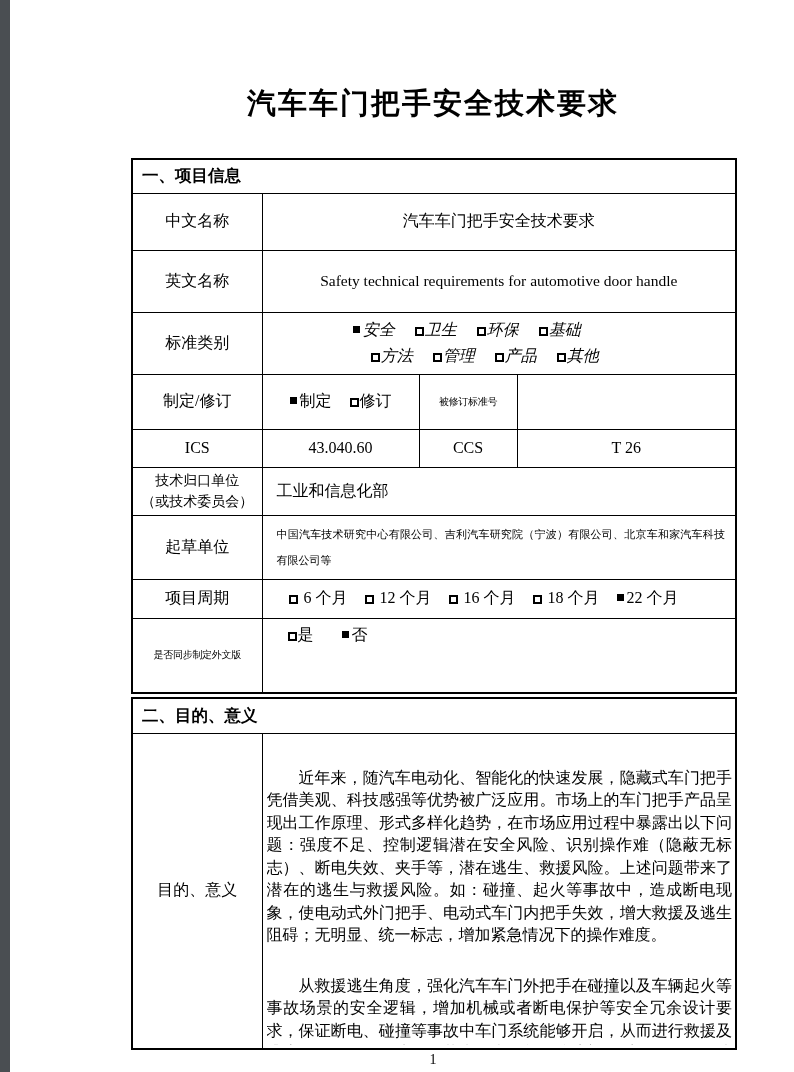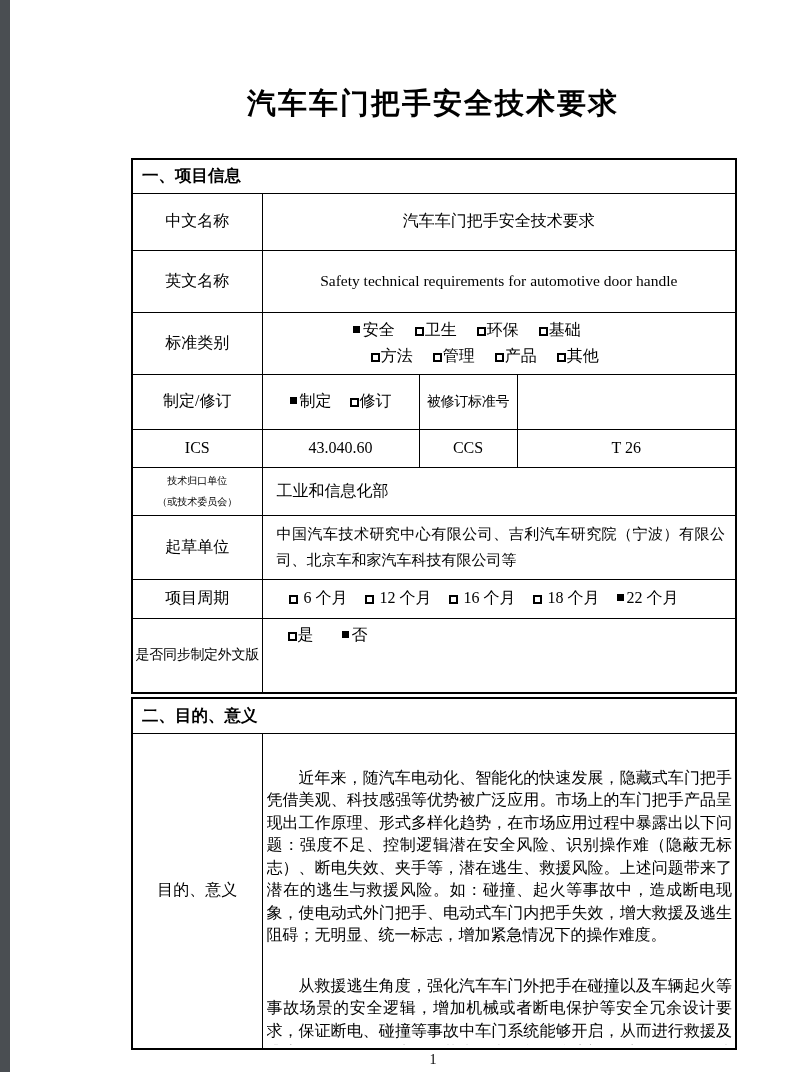--- a/index.html
+++ b/index.html
@@ -16,45 +16,45 @@
   #tbl2 { margin-top:3px; }
   td { border:1.5px solid #000; font-size:16px; vertical-align:middle; overflow:hidden; }
   table { border:2px solid #000; }
 
   .sec-header td { font-family:"Liberation Sans", sans-serif; font-weight:bold;
                    font-size:16.5px; text-align:left; padding-left:9px; }
   .lbl { text-align:center; }
   .val-center { text-align:center; }
   .val-left { text-align:left; padding-left:14px; padding-right:21px; }
   .en { font-size:15.5px; }
-  .small-lbl { font-size:14px; letter-spacing:-0.3px; }
-  .two-line { font-size:10px; line-height:21px; }
+  .small-lbl { font-size:10px; letter-spacing:-0.3px; }
+  .two-line { font-size:14px; line-height:21px; }
 
   
   .cb { display:inline-block; width:9px; height:9px; border:2px solid #000;
         vertical-align:-1px; margin-right:1px; }
   .cbf { display:inline-block; width:7px; height:7px; background:#000;
          vertical-align:2px; margin-right:3px; }
   .opt { white-space:nowrap; }
 
-  .cat-cell { text-align:center; padding-right:64px; line-height:26px; }
+  .cat-cell { text-align:center; padding-right:64px; line-height:26px;font-style:italic; }
   .cat-line2 { padding-left:36px; }
   .cat-cell .opt { margin:0 8px; }
 
   .rev-cell { text-align:center; }
   .rev-cell .opt { margin:0 7px; }
 
   .cycle-cell { text-align:left; padding-left:26px; }
   .cycle-cell .opt { margin-right:13px; }
   .cycle-cell .cb { margin-right:6px; }
 
   .fv-cell { text-align:left; padding-left:25px; vertical-align:top; padding-top:6px; }
   .fv-cell .opt { margin-right:24px; }
 
-  .draft-cell { text-align:justify; font-size:15px; line-height:26px;
+  .draft-cell { text-align:justify; font-size:11px; line-height:26px;
                 padding:4px 10px 4px 14px; }
 
   .purpose-label { text-align:center; vertical-align:middle; }
   .purpose-cell { vertical-align:top; padding:5px 3px 0 4px; }
   .purpose-wrap { height:306px; overflow:hidden; }
   .purpose-wrap p { font-size:16px; line-height:22.5px; text-align:justify;
                     text-indent:2em;margin-top:28px; }
 
   .page-num { margin-top:2px; text-align:center; font-size:14px; }
 </style>

